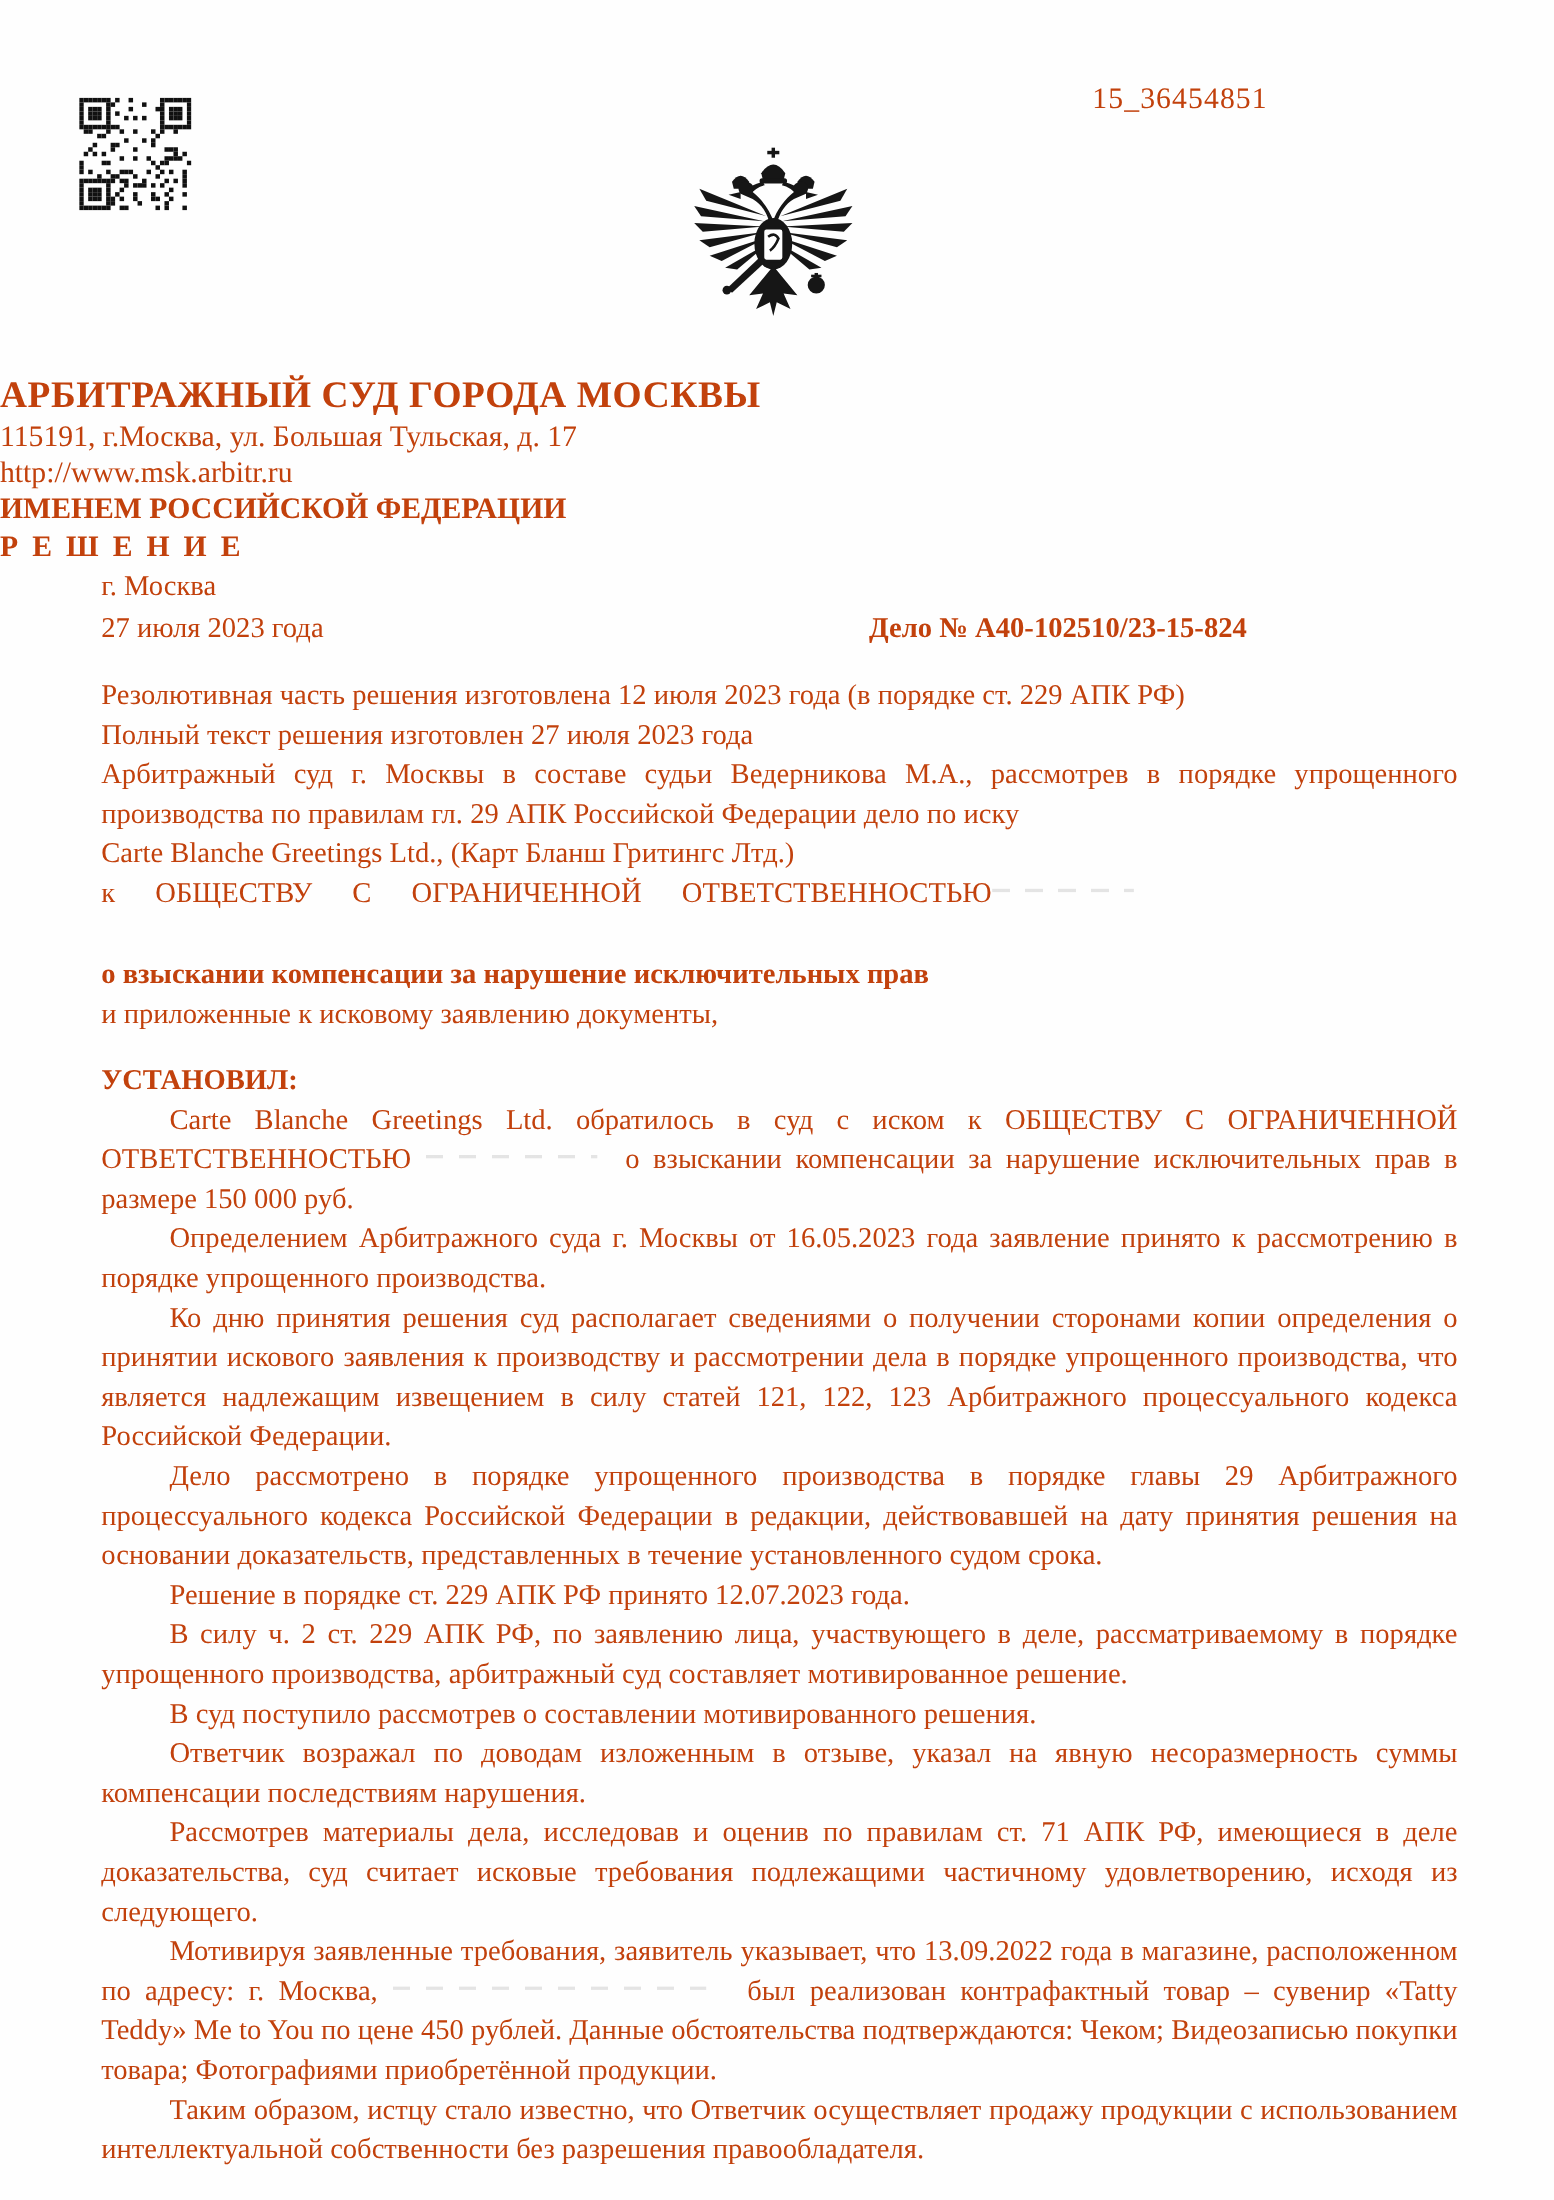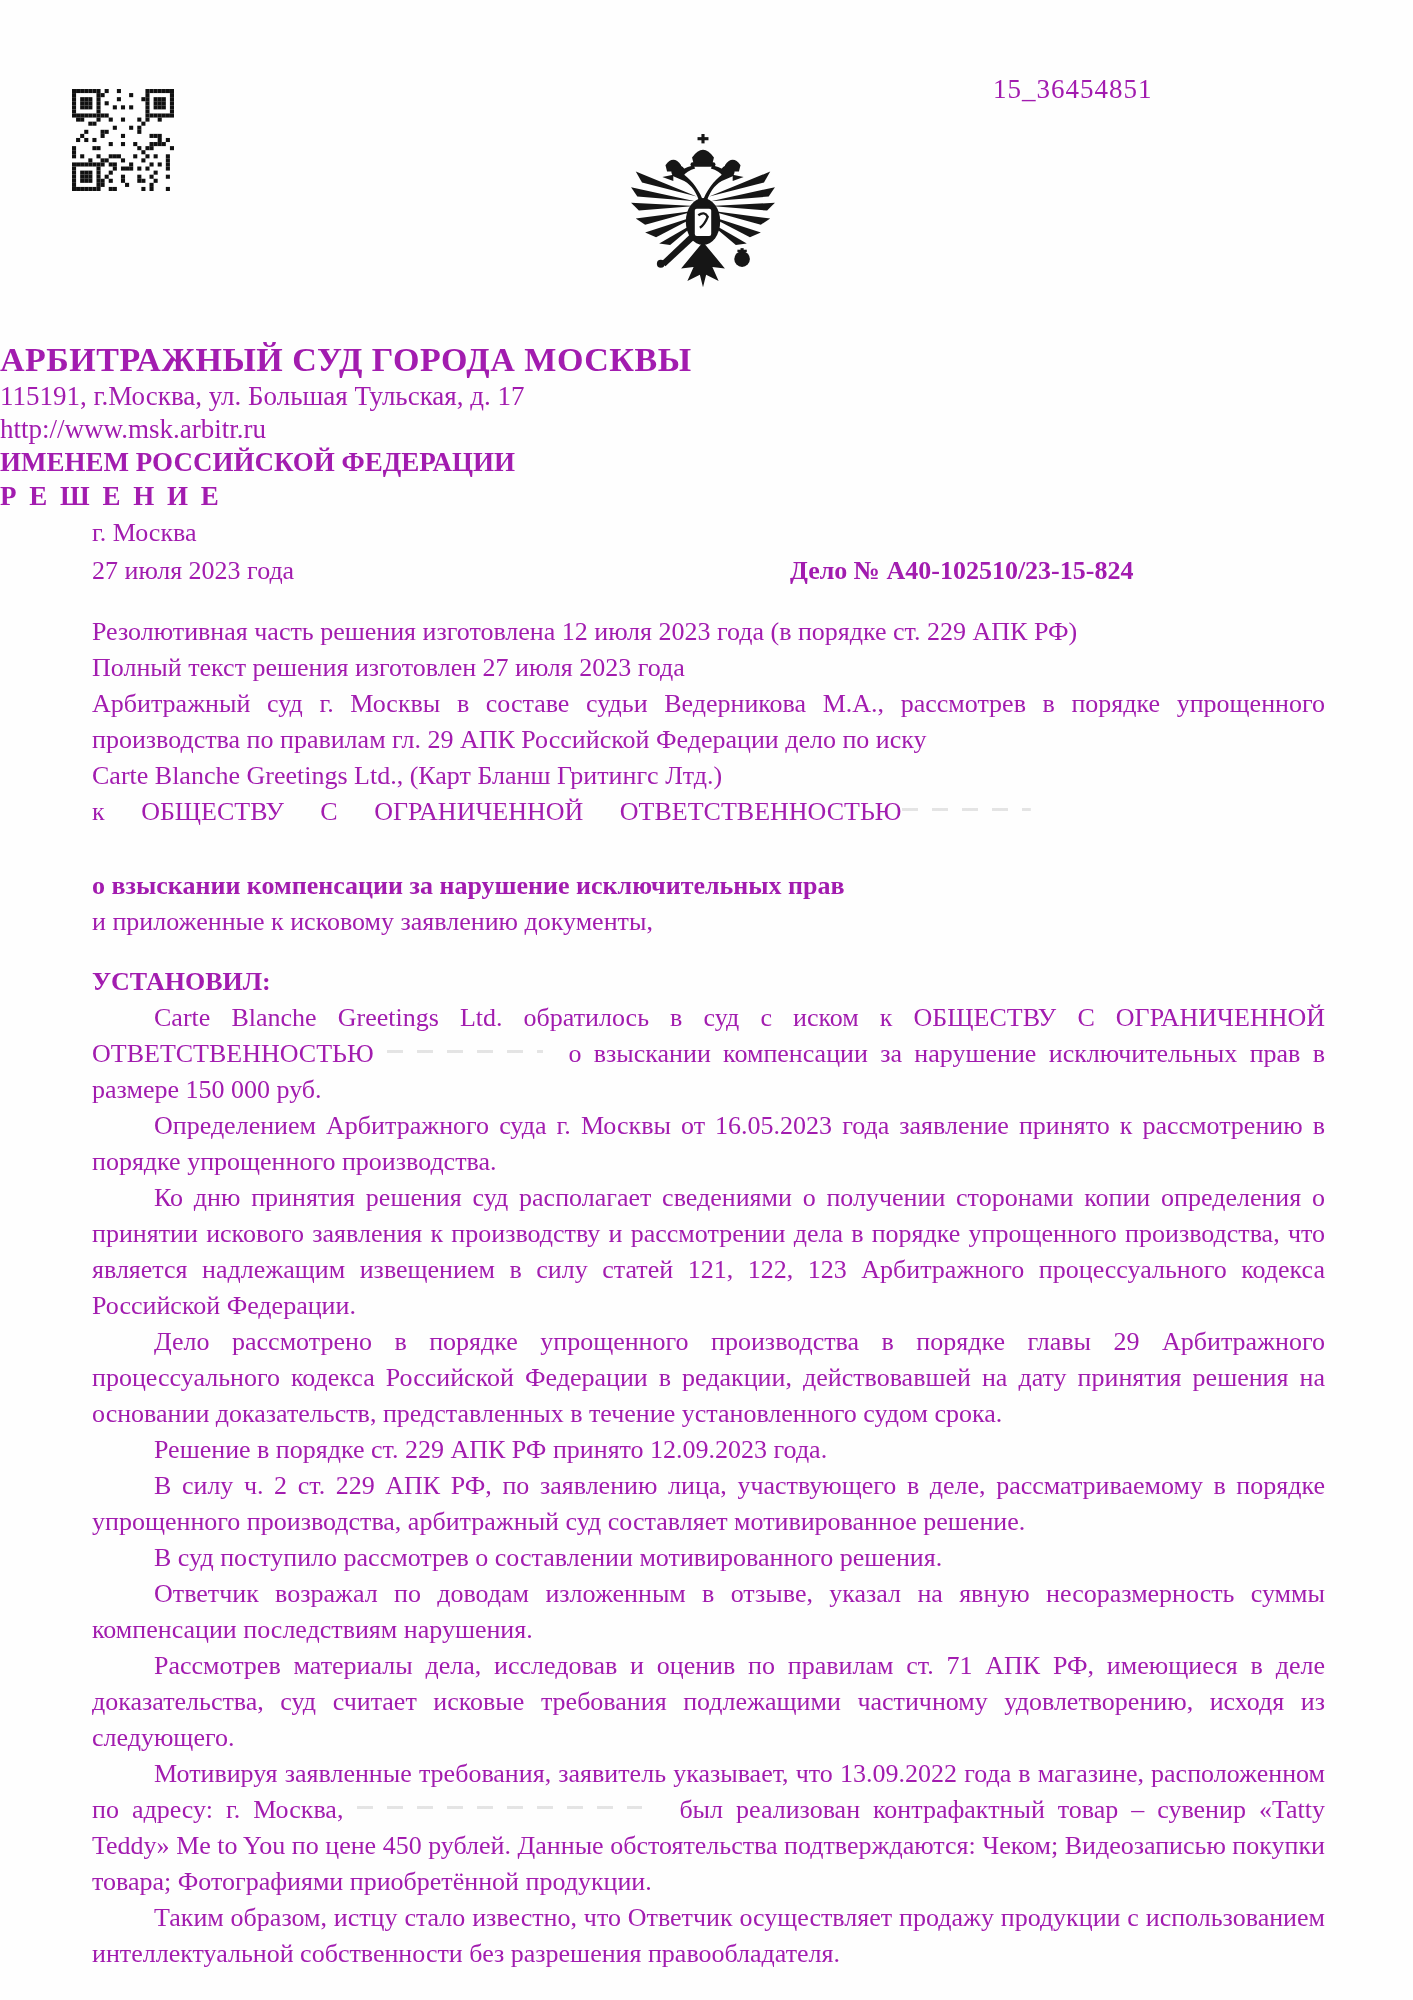--- a/index.html
+++ b/index.html
@@ -1,18 +1,18 @@
 <!DOCTYPE html>
 <html><head>
 <meta charset="utf-8">
 <style>
   html,body { margin:0; padding:0; background:#ffffff; }
   .page {
     position:relative; width:1413px; height:2000px; margin:0 auto;
-    background:#fefefe; color:#a21caf; overflow:hidden;
+    background:#fefefe; color:#c2410c; overflow:hidden;
     font-family:"Liberation Serif","DejaVu Serif",serif;
   }
   .qr { position:absolute; left:72px; top:78px; width:102px; height:124px; }
   .qr svg { width:100%; height:100%; }
   .doc-number { position:absolute; left:993px; top:74px; font-size:27px; letter-spacing:1px; }
   .emblem { position:absolute; left:624px; top:134px; width:158px; height:172px; }
   .emblem svg { width:100%; height:100%; }
 
   .header-block { position:absolute; top:340px; left:0; width:100%; }
   .court-name { font-size:34px; font-weight:bold; line-height:40px; letter-spacing:0.5px; }
@@ -331,21 +331,21 @@
     <div class="gap-redacted"></div>
     <p class="left-only bold">о взыскании компенсации за нарушение исключительных прав</p>
     <p class="left-only">и приложенные к исковому заявлению документы,</p>
 
     <p class="center bold heading-ustanovil">УСТАНОВИЛ:</p>
 
     <p class="indent"><span>Carte Blanche Greetings Ltd. обратилось в суд с иском к ОБЩЕСТВУ С ОГРАНИЧЕННОЙ ОТВЕТСТВЕННОСТЬЮ</span> <span class="redact-inline w170"></span> <span>о взыскании компенсации за нарушение исключительных прав в размере 150 000 руб.</span></p>
     <p class="indent">Определением Арбитражного суда г. Москвы от 16.05.2023 года заявление принято к рассмотрению в порядке упрощенного производства.</p>
     <p class="indent">Ко дню принятия решения суд располагает сведениями о получении сторонами копии определения о принятии искового заявления к производству и рассмотрении дела в порядке упрощенного производства, что является надлежащим извещением в силу статей 121, 122, 123 Арбитражного процессуального кодекса Российской Федерации.</p>
     <p class="indent">Дело рассмотрено в порядке упрощенного производства в порядке главы 29 Арбитражного процессуального кодекса Российской Федерации в редакции, действовавшей на дату принятия решения на основании доказательств, представленных в течение установленного судом срока.</p>
-    <p class="indent">Решение в порядке ст. 229 АПК РФ принято 12.09.2023 года.</p>
+    <p class="indent">Решение в порядке ст. 229 АПК РФ принято 12.07.2023 года.</p>
     <p class="indent">В силу ч. 2 ст. 229 АПК РФ, по заявлению лица, участвующего в деле, рассматриваемому в порядке упрощенного производства, арбитражный суд составляет мотивированное решение.</p>
     <p class="indent">В суд поступило рассмотрев о составлении мотивированного решения.</p>
     <p class="indent">Ответчик возражал по доводам изложенным в отзыве, указал на явную несоразмерность суммы компенсации последствиям нарушения.</p>
     <p class="indent">Рассмотрев материалы дела, исследовав и оценив по правилам ст. 71 АПК РФ, имеющиеся в деле доказательства, суд считает исковые требования подлежащими частичному удовлетворению, исходя из следующего.</p>
     <p class="indent"><span>Мотивируя заявленные требования, заявитель указывает, что 13.09.2022 года в магазине, расположенном по адресу: г. Москва,</span> <span class="redact-inline w310"></span> <span>был реализован контрафактный товар – сувенир «Tatty Teddy» Me to You по цене 450 рублей. Данные обстоятельства подтверждаются: Чеком; Видеозаписью покупки товара; Фотографиями приобретённой продукции.</span></p>
     <p class="indent">Таким образом, истцу стало известно, что Ответчик осуществляет продажу продукции с использованием интеллектуальной собственности без разрешения правообладателя.</p>
 
   </div>
 </div>
 

